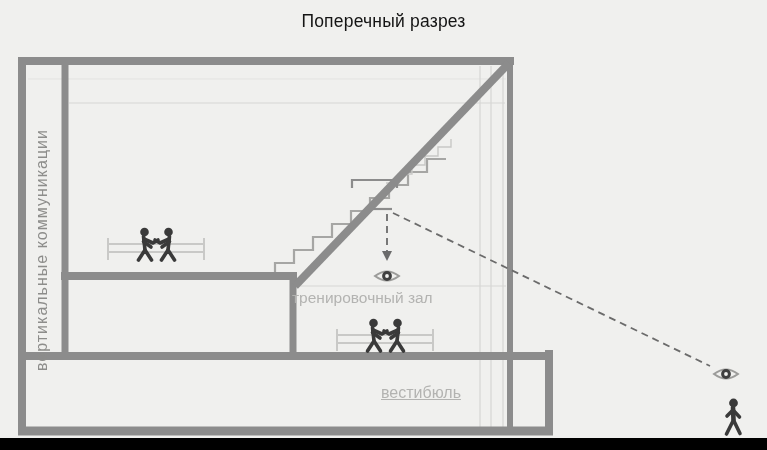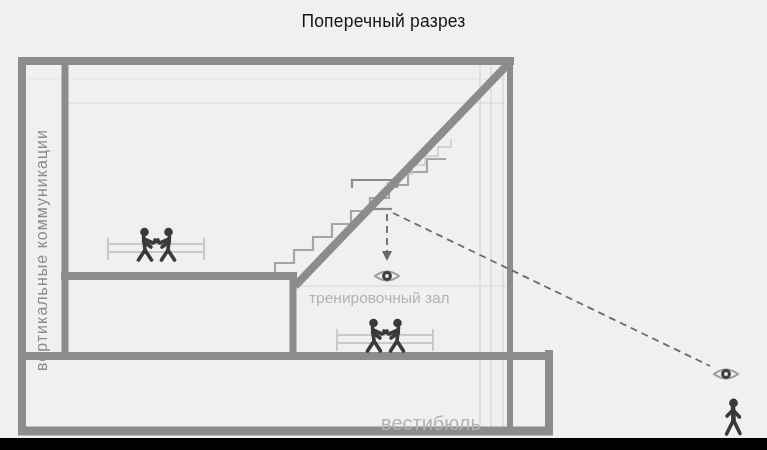--- a/index.html
+++ b/index.html
@@ -8,22 +8,22 @@
     background:var(--background,#f0f0ee);
     font-family:"Liberation Sans",sans-serif;
   }
   svg.plan{position:absolute;left:0;top:0;}
   .title{
     position:absolute;top:11px;left:0;width:100%;text-align:center;
     font-size:17.5px;color:var(--title-text,#141414);letter-spacing:.2px;
   }
   .hall-label{position:absolute;color:var(--label-text,#b3b3b1);white-space:nowrap;}
   .label-competition{left:84px;top:123px;font-size:16.5px;}
-  .label-training{left:309px;top:289px;font-size:15.5px;}
-  .label-vestibule{left:381px;top:412px;font-size:20px;}
+  .label-training{left:292px;top:289px;font-size:15.5px;}
+  .label-vestibule{left:381px;top:384px;font-size:16px;text-decoration:underline;}
   .label-vertical{
     position:absolute;left:26px;top:104px;width:32px;height:292px;
     writing-mode:vertical-rl;transform:rotate(180deg);
     text-align:center;line-height:32px;
     font-size:16px;letter-spacing:1px;color:var(--vertical-label-text,#8d8d8b);
     white-space:nowrap;
   }
   .ground{position:absolute;left:0;top:438px;width:767px;height:12px;background:var(--ground,#000);}
 
   

